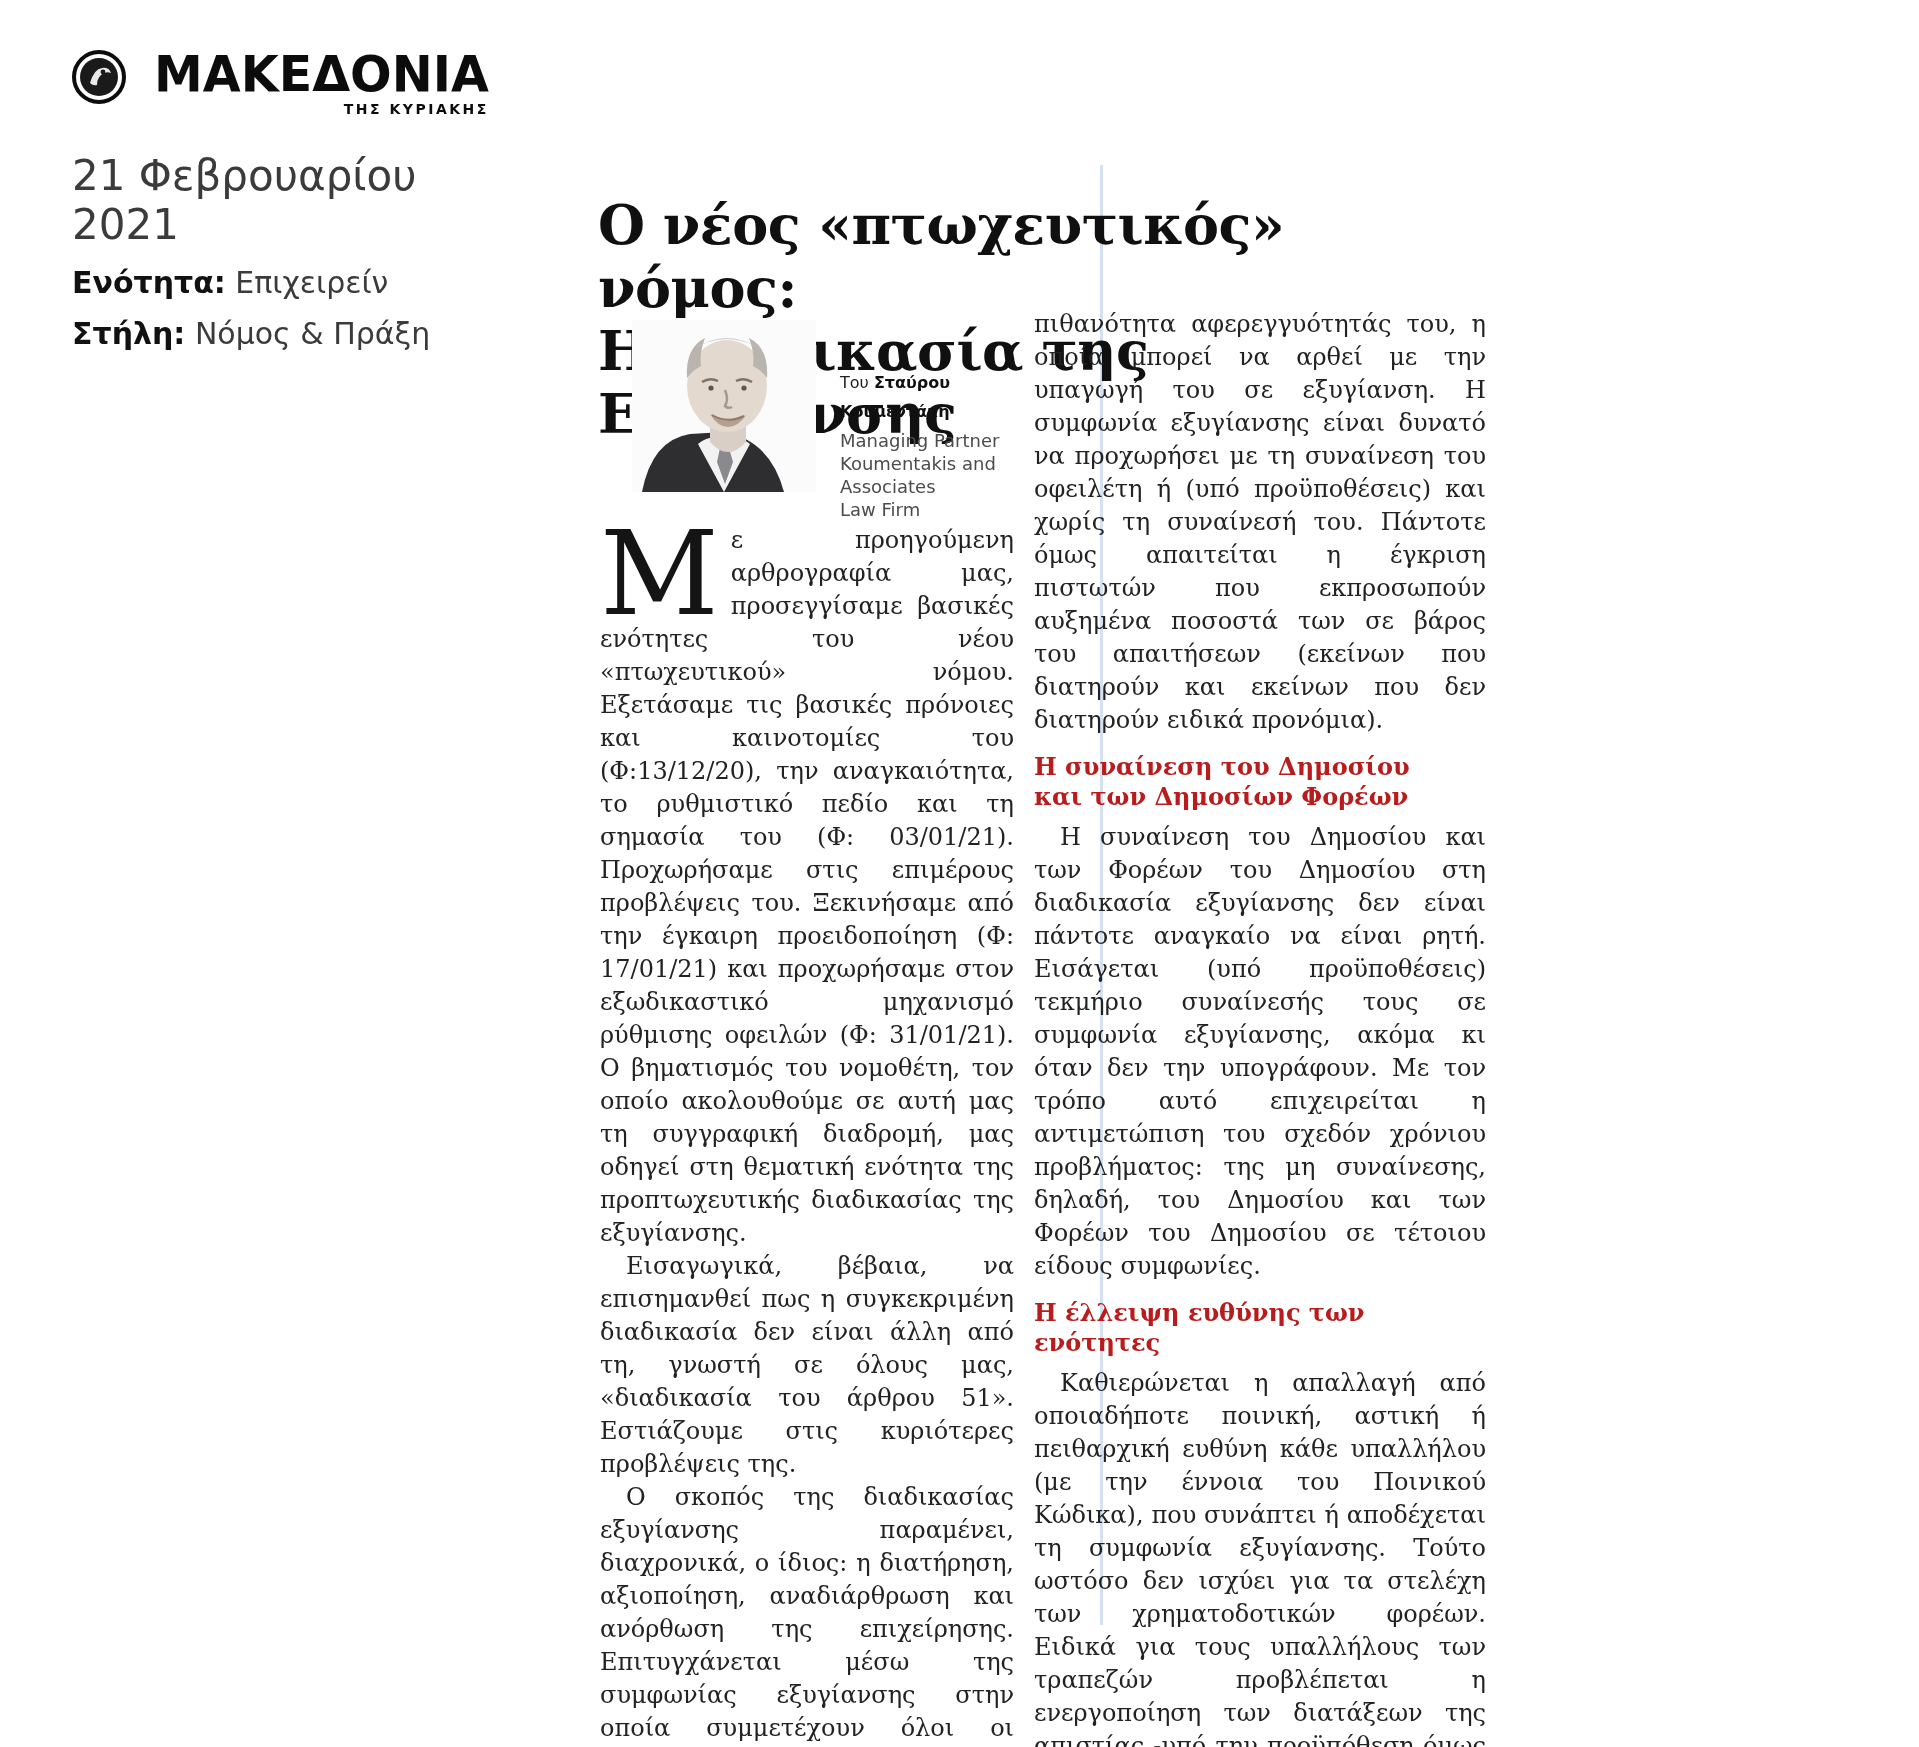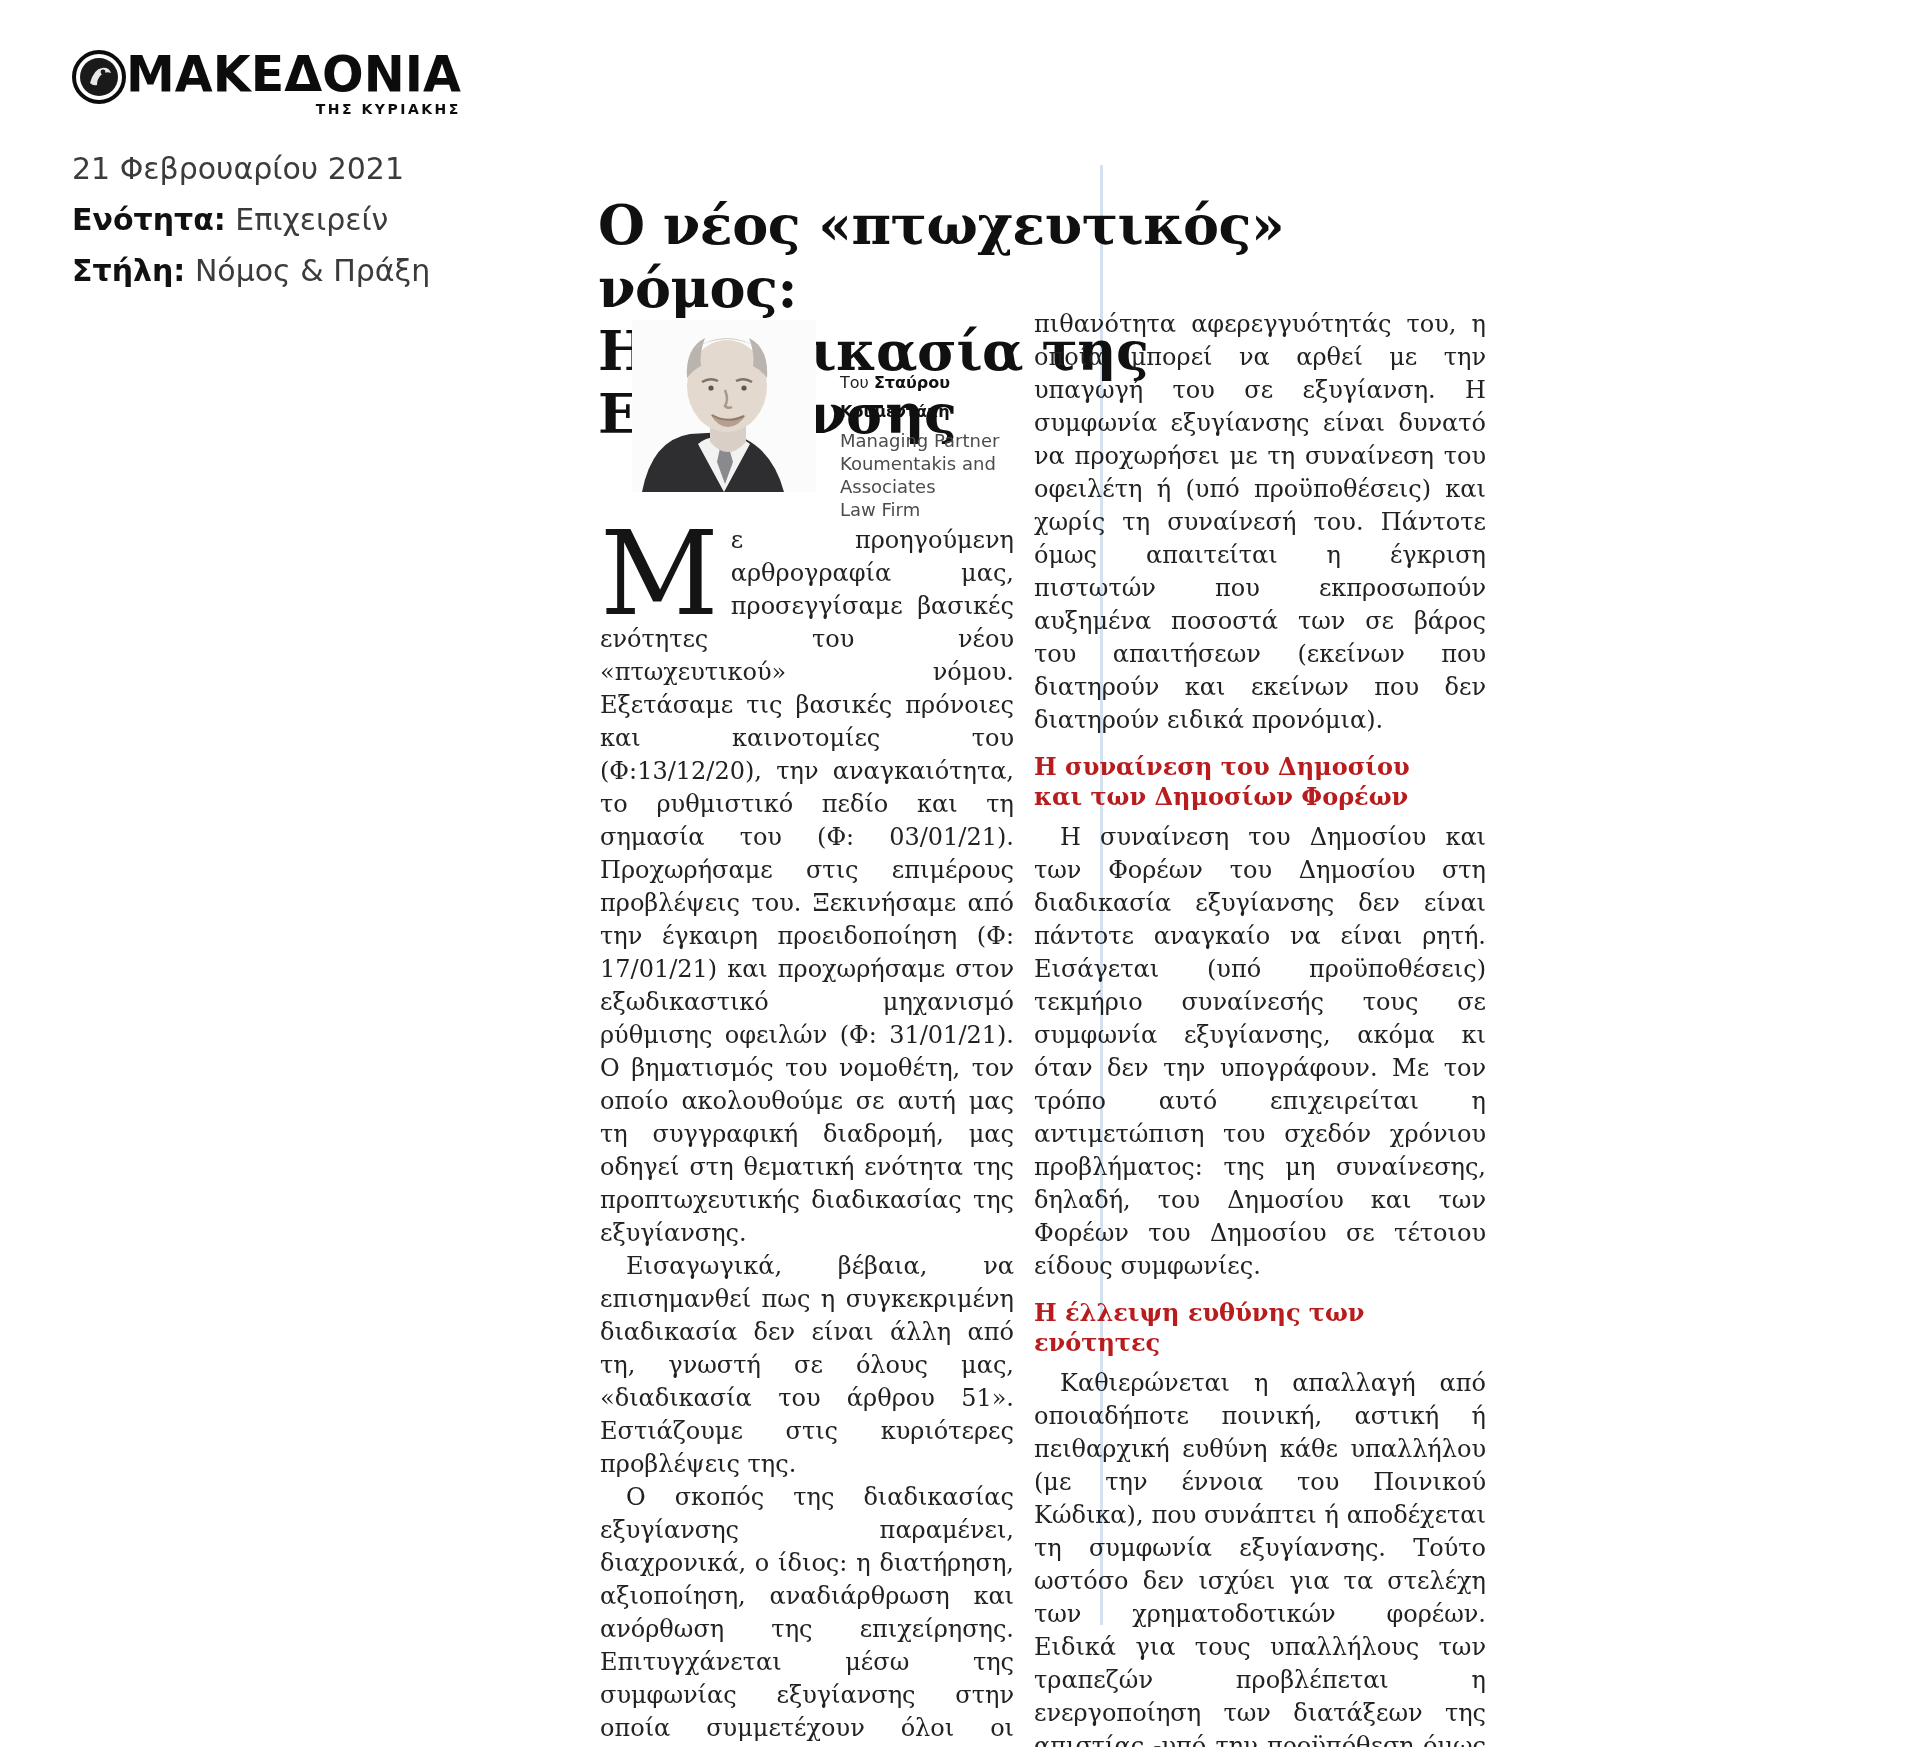--- a/index.html
+++ b/index.html
@@ -3,28 +3,28 @@
 <meta charset="utf-8">
 <style>
   html,body{margin:0;padding:0;background:#ffffff;}
   body{width:1919px;height:1747px;position:relative;overflow:hidden;
        font-family:"DejaVu Serif", serif;color:#1f1f1f;
        -webkit-font-smoothing:antialiased;}
 
   
   .meta-block{position:absolute;left:72px;top:50px;width:430px;
               font-family:"DejaVu Sans", sans-serif;}
-  .logo-row{display:flex;align-items:flex-start;gap:0;}
+  .logo-row{display:flex;align-items:flex-start;gap:28px;}
   .logo-mark{width:54px;height:54px;flex:0 0 auto;}
   .wordmark-wrap{display:flex;flex-direction:column;align-items:flex-end;}
   .wordmark{font-size:49px;font-weight:800;letter-spacing:0px;color:#0c0c0c;
             line-height:1;white-space:nowrap;}
   .wordmark-sub{font-size:14px;font-weight:700;letter-spacing:2.5px;color:#0c0c0c;
                 margin-top:2px;}
-  .meta-date{margin-top:34px;font-size:30px;color:#3b3b3b;}
+  .meta-date{margin-top:34px;font-size:42px;color:#3b3b3b;}
   .meta-line{margin-top:16px;font-size:30px;color:#3b3b3b;}
   .meta-line b{color:#111;font-weight:700;}
 
   
   .scan-streak{position:absolute;left:1100px;top:165px;width:3px;height:1460px;
                background:rgba(140,175,215,0.38);}
 
   
   .article-title{position:absolute;left:598px;top:158px;width:810px;
                  font-size:54px;font-weight:700;line-height:63px;color:#101010;

